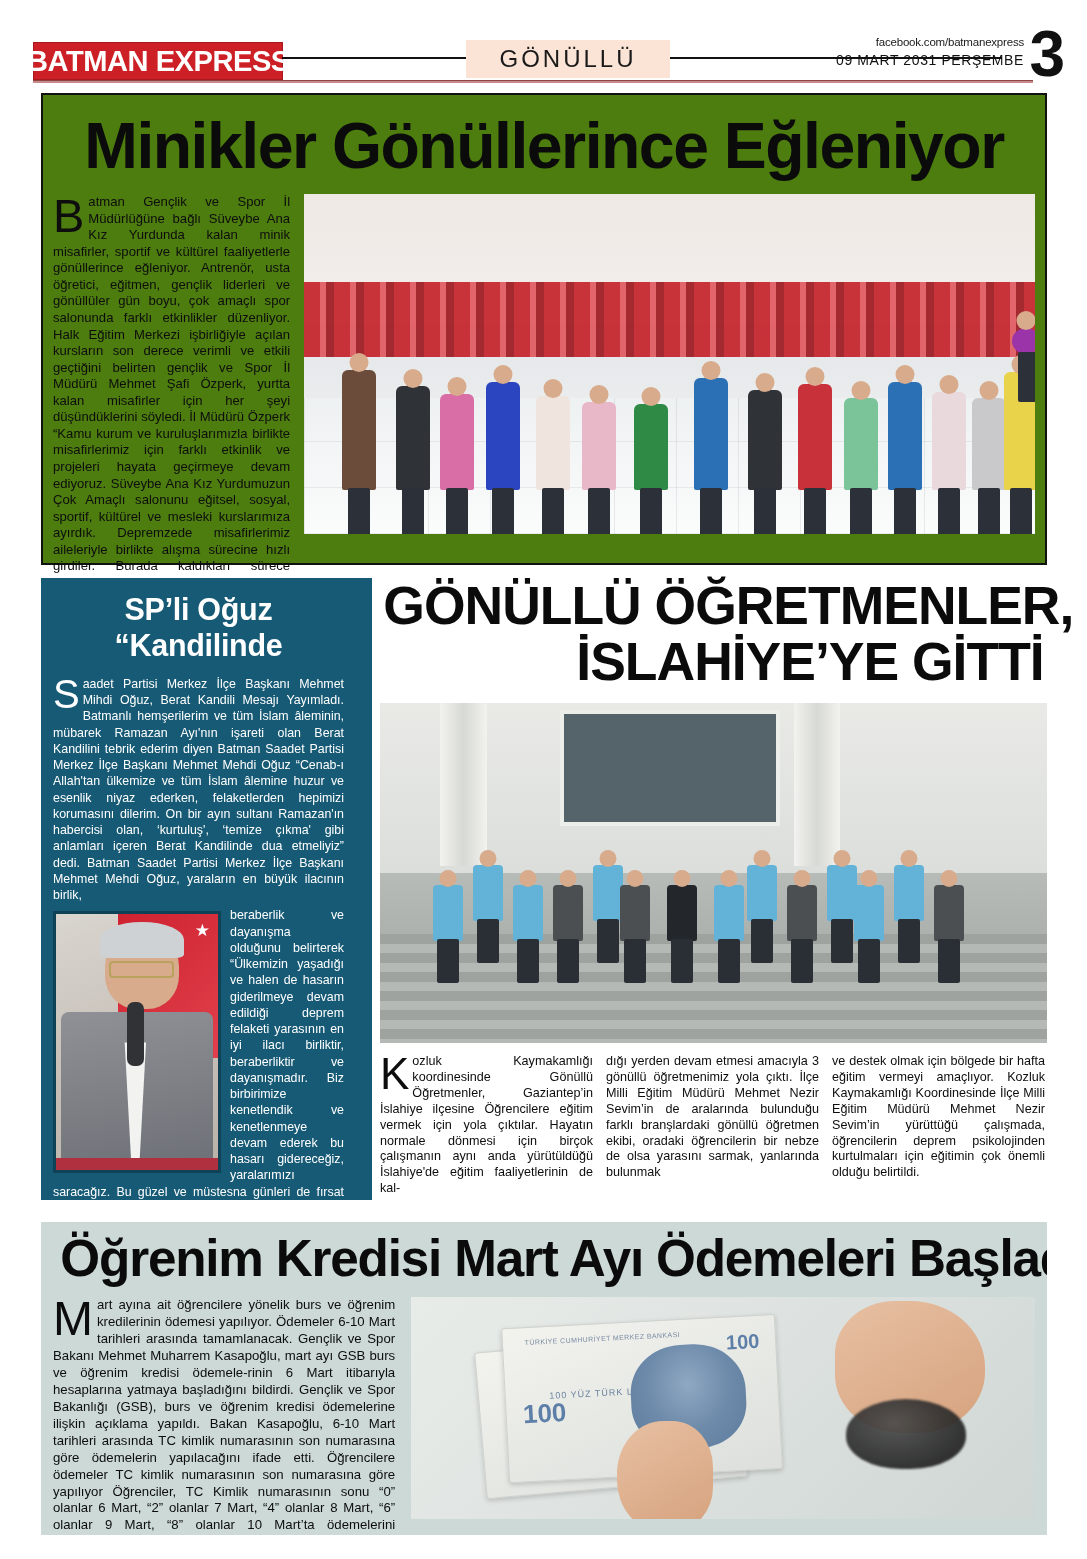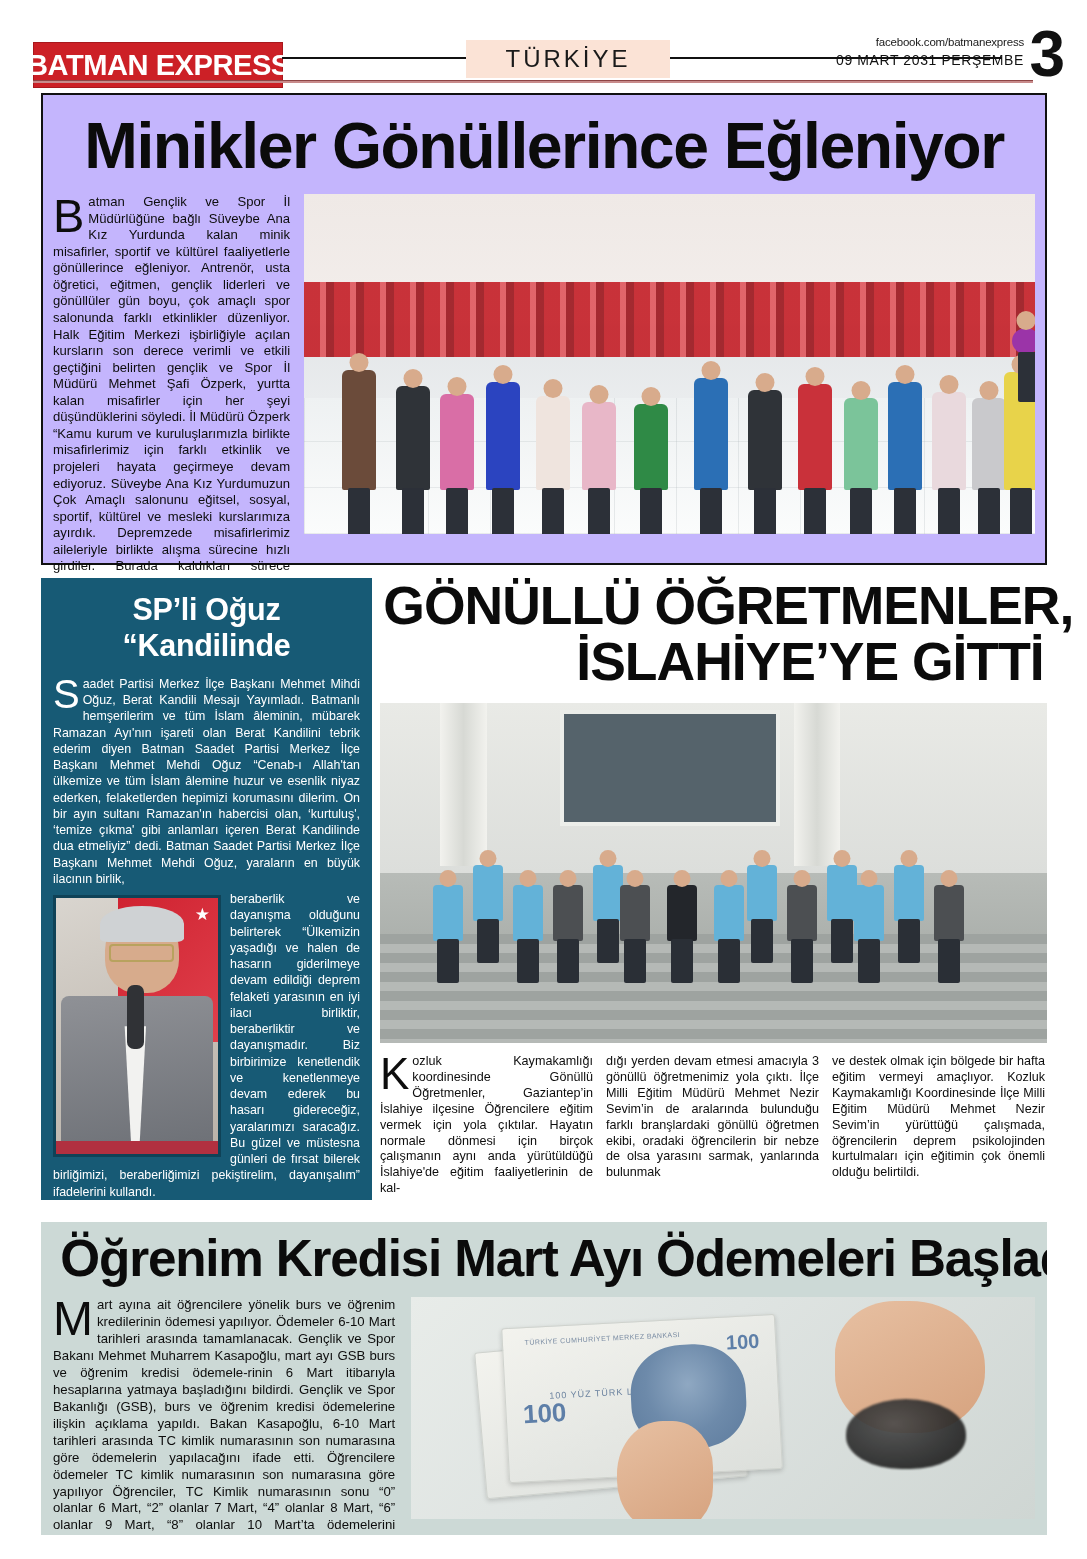--- a/index.html
+++ b/index.html
@@ -7,21 +7,21 @@
     width: 1087px; height: 1559px;
     background: #ffffff;
     font-family: "Liberation Sans", sans-serif;
     overflow: hidden;
   }
   .page { position: relative; width: 1087px; height: 1559px; background:#fff; }
 
   
   .masthead { position:absolute; left:0; top:0; width:1087px; height:90px; }
   .logo-box {
-    position:absolute; left:33px; top:42px; width:250px; height:46px;
+    position:absolute; left:33px; top:42px; width:250px; height:38px;
     background:#cc2026; display:flex; align-items:center; justify-content:center;
     border:1px solid #a8181d;
   }
   .logo-text {
     color:#fff; font-weight:bold; font-size:30px; letter-spacing:-0.5px;
     font-family:"Liberation Sans", sans-serif; line-height:1;
     transform: scaleX(0.97);
   }
   .section-tab {
     position:absolute; left:466px; top:40px; width:204px; height:38px;
@@ -47,21 +47,21 @@
     background:#c88b8b; border-top:1px solid #8e4545;
   }
   .page-num {
     position:absolute; right:22px; top:22px; font-size:64px; font-weight:bold;
     color:#111; line-height:1; font-family:"Liberation Sans", sans-serif;
   }
 
   
   .art1 {
     position:absolute; left:41px; top:93px; width:1006px; height:472px;
-    border:2px solid #111; background:#c4b5fd; padding:8px 10px 10px 10px;
+    border:2px solid #111; background:#4d7c0f; padding:8px 10px 10px 10px;
   }
   .hl1 {
     font-size:65px; font-weight:bold; line-height:1.0; letter-spacing:-1.5px;
     color:#0b0b0b; text-align:center; white-space:nowrap;
     transform: scaleX(0.99); font-family:"Liberation Sans", sans-serif;
     margin-top:10px;
   }
   .art1-body {
     margin-top:16px; display:flex; gap:14px; align-items:flex-start;
   }
@@ -71,21 +71,21 @@
   }
   .dropcap::first-letter {
     float:left; font-size:47px; line-height:0.82; font-weight:normal;
     padding-right:4px; padding-top:3px; font-family:"Liberation Sans", sans-serif;
   }
   .photo1 { width:740px; height:340px; position:relative; overflow:hidden; }
 
   
   .spbox {
     position:absolute; left:41px; top:578px; width:331px; height:622px;
-    background:#175a75; padding:14px 12px 10px 12px; overflow:hidden;
+    background:#175a75; padding:14px 28px 10px 12px; overflow:hidden;
   }
   .sp-hl {
     color:#fff; font-size:30.5px; font-weight:bold; text-align:center;
     line-height:1.18; letter-spacing:-0.3px; font-family:"Liberation Sans", sans-serif;
   }
   .sp-body {
     margin-top:12px; color:#ffffff; font-size:12.4px; line-height:1.31;
     text-align:justify; font-family:"Liberation Sans", sans-serif;
   }
   .sp-body-1 { }
@@ -270,21 +270,21 @@
 <body>
 
 <div class="page">
 
   <div class="masthead">
     <div class="logo-box">
       <span class="logo-text"><span>BATMAN</span>&nbsp;<span>EXPRESS</span></span>
     </div>
     <div class="rule-top"></div>
     <div class="section-tab">
-      <span>TÜRKİYE</span>
+      <span>GÖNÜLLÜ</span>
     </div>
     <div class="fb-url">facebook.com/batmanexpress</div>
     <div class="date-line">09 MART 2031 PERŞEMBE</div>
     <div class="page-num">3</div>
     <div class="rule-bottom"></div>
   </div>
 
   <div class="art1">
     <div class="hl1">Minikler Gönüllerince Eğleniyor</div>
     <div class="art1-body">

